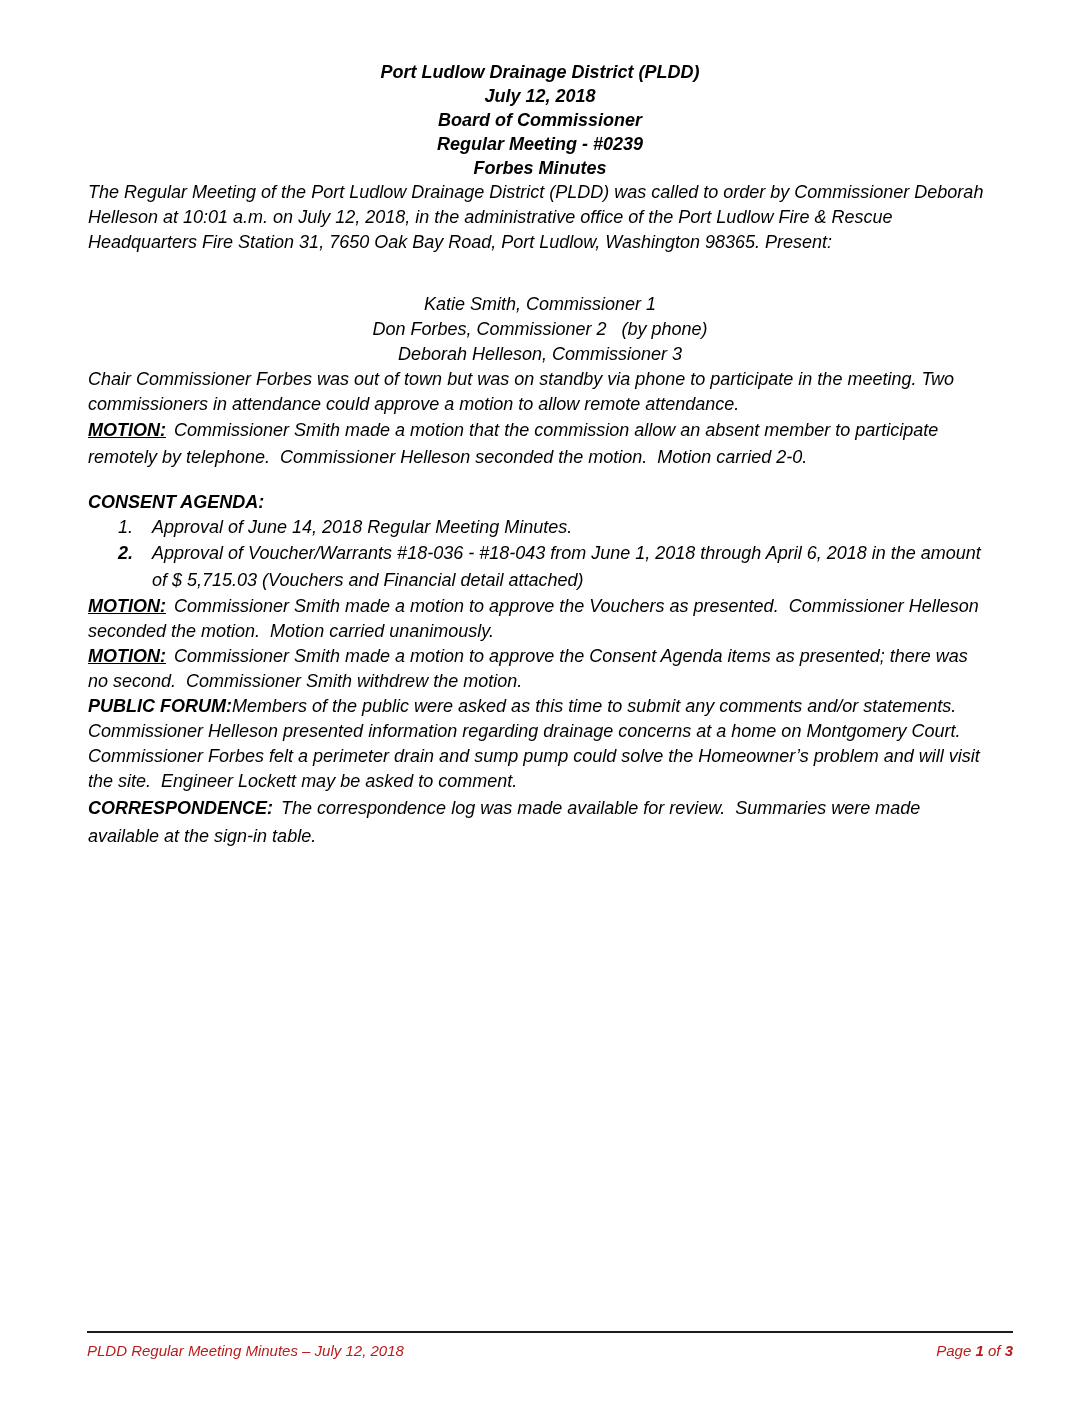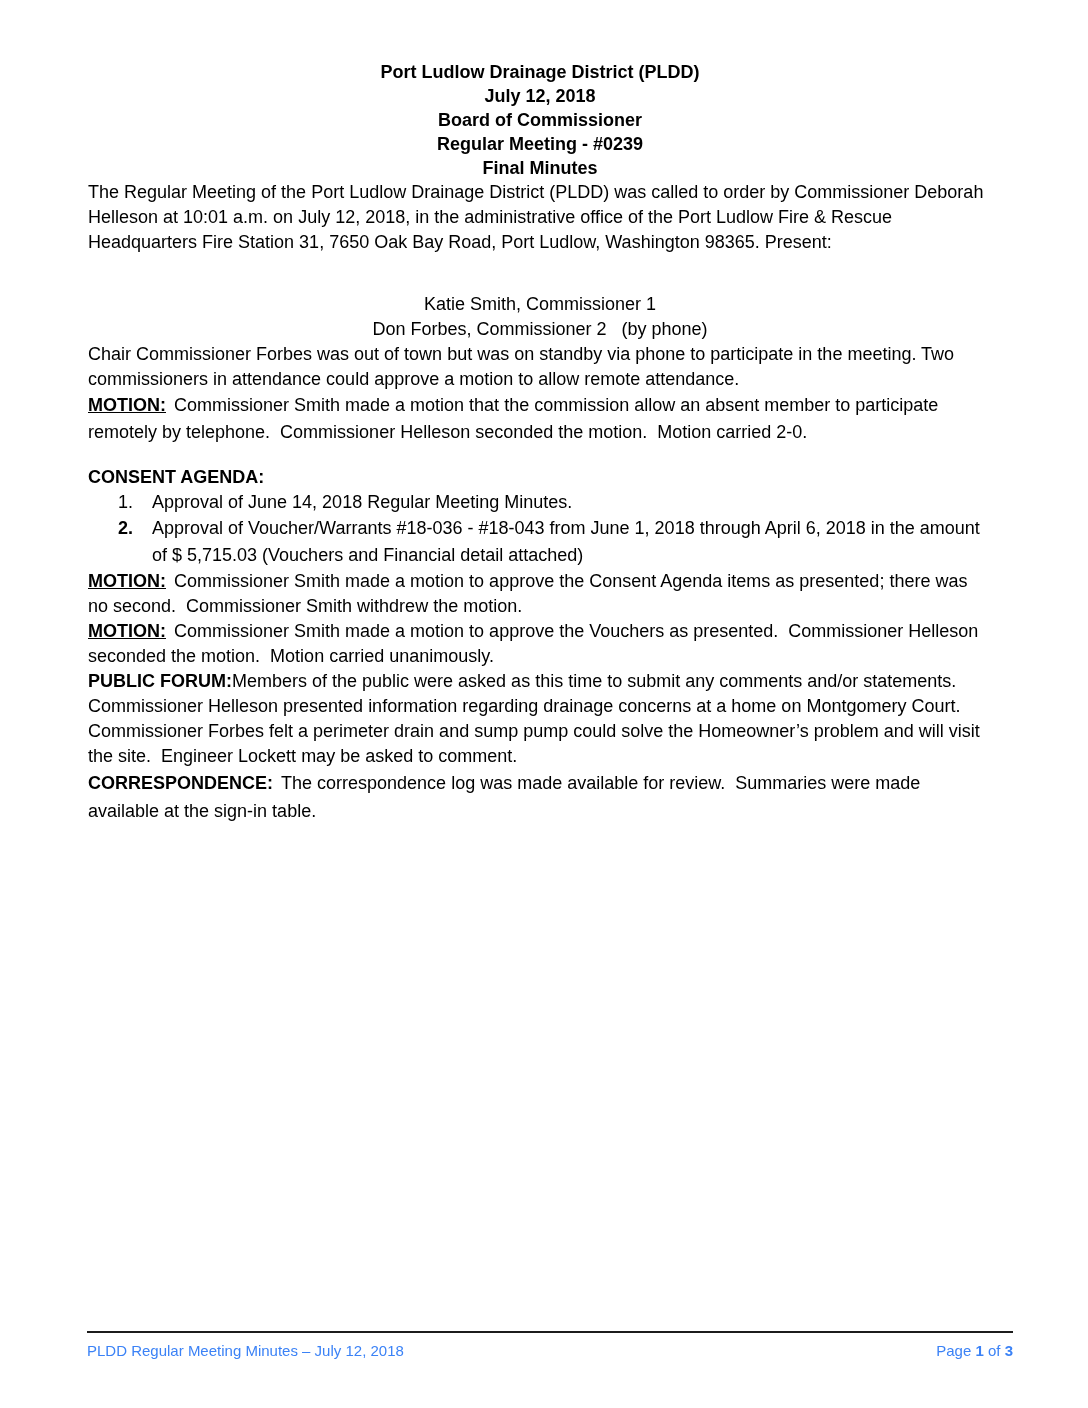--- a/index.html
+++ b/index.html
@@ -4,20 +4,21 @@
 <style>
   html, body { margin: 0; padding: 0; background: #e8e8e8; }
   .page {
     position: relative;
     width: 1088px;
     height: 1408px;
     background: #ffffff;
     font-family: "Liberation Sans", sans-serif;
     color: #000000;
     overflow: hidden;
+    font-style: italic;
   }
   .content {
     position: absolute;
     left: 88px;
     top: 60px;
     width: 904px;
     font-size: 18px;
     line-height: 25px;
   }
   .title-block {
@@ -62,66 +63,67 @@
     position: absolute;
     left: 87px;
     top: 1331px;
     width: 926px;
     border-top: 2px solid #1c1c1c;
     padding-top: 9px;
     display: flex;
     justify-content: space-between;
     align-items: baseline;
     font-size: 15px;
-    color: #3b82f6;
+    color: #b91c1c;
   }
   .footer .b { font-weight: bold; }
 </style>
 </head>
 <body>
 
 <div class="page">
   <div class="content">
 
     <div class="title-block">
       <div class="title-line">Port Ludlow Drainage District (PLDD)</div>
       <div class="title-line">July 12, 2018</div>
       <div class="title-line">Board of Commissioner</div>
       <div class="title-line">Regular Meeting - #0239</div>
-      <div class="title-line">Final Minutes</div>
+      <div class="title-line">Forbes Minutes</div>
     </div>
 
     <p class="para intro">The Regular Meeting of the Port Ludlow Drainage District (PLDD) was called to order by Commissioner Deborah Helleson at 10:01 a.m. on July 12, 2018, in the administrative office of the Port Ludlow Fire &amp; Rescue Headquarters Fire Station 31, 7650 Oak Bay Road, Port Ludlow, Washington 98365. Present:</p>
 
     <div class="attendees">
       <div class="attendee-line">Katie Smith, Commissioner 1</div>
       <div class="attendee-line">Don Forbes, Commissioner 2   (by phone)</div>
+      <div class="attendee-line">Deborah Helleson, Commissioner 3</div>
     </div>
 
     <p class="para standby">Chair Commissioner Forbes was out of town but was on standby via phone to participate in the meeting. Two commissioners in attendance could approve a motion to allow remote attendance.</p>
 
     <p class="para motion-1"><span class="lbl underline gap">MOTION:</span><span>Commissioner Smith made a motion that the commission allow an absent member to participate remotely by telephone.  Commissioner Helleson seconded the motion.  Motion carried 2-0.</span></p>
 
     <div class="consent">
       <p class="consent-heading">CONSENT AGENDA:</p>
       <div class="consent-list">
         <div class="consent-item">
           <span class="num">1.</span>
           <span class="item-text">Approval of June 14, 2018 Regular Meeting Minutes.</span>
         </div>
         <div class="consent-item spaced">
           <span class="num bold">2.</span>
           <span class="item-text">Approval of Voucher/Warrants #18-036 - #18-043 from June 1, 2018 through April 6, 2018 in the amount of $ 5,715.03 (Vouchers and Financial detail attached)</span>
         </div>
       </div>
     </div>
 
+    <p class="para motion-3"><span class="lbl underline gap">MOTION:</span><span>Commissioner Smith made a motion to approve the Vouchers as presented.  Commissioner Helleson seconded the motion.  Motion carried unanimously.</span></p>
+
     <p class="para motion-2"><span class="lbl underline gap">MOTION:</span><span>Commissioner Smith made a motion to approve the Consent Agenda items as presented; there was no second.  Commissioner Smith withdrew the motion.</span></p>
-
-    <p class="para motion-3"><span class="lbl underline gap">MOTION:</span><span>Commissioner Smith made a motion to approve the Vouchers as presented.  Commissioner Helleson seconded the motion.  Motion carried unanimously.</span></p>
 
 
     <p class="para public-forum"><span class="lbl gap2">PUBLIC FORUM:</span><span>Members of the public were asked as this time to submit any comments and/or statements. Commissioner Helleson presented information regarding drainage concerns at a home on Montgomery Court. Commissioner Forbes felt a perimeter drain and sump pump could solve the Homeowner’s problem and will visit the site.  Engineer Lockett may be asked to comment.</span></p>
 
     <p class="para correspondence"><span class="lbl gap">CORRESPONDENCE:</span><span>The correspondence log was made available for review.  Summaries were made available at the sign-in table.</span></p>
 
   </div>
 
   <div class="footer">
     <span>PLDD Regular Meeting Minutes – July 12, 2018</span>

